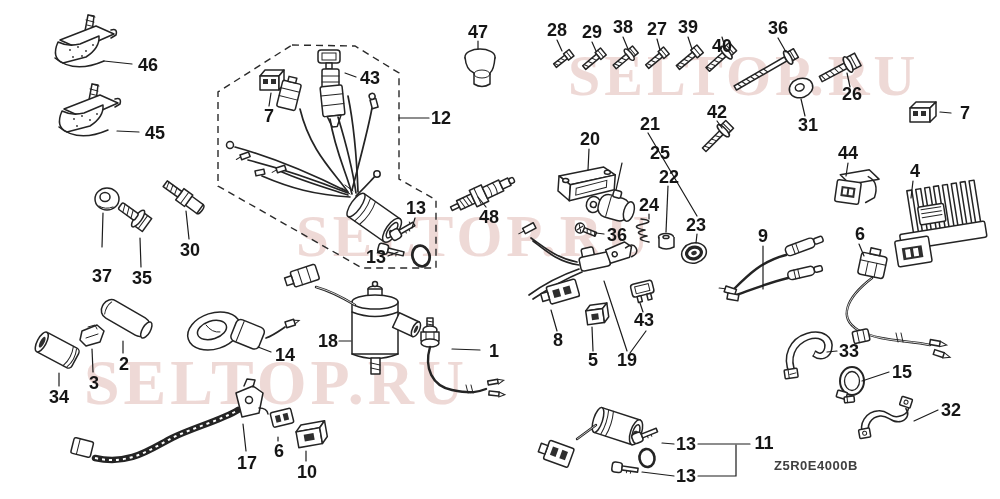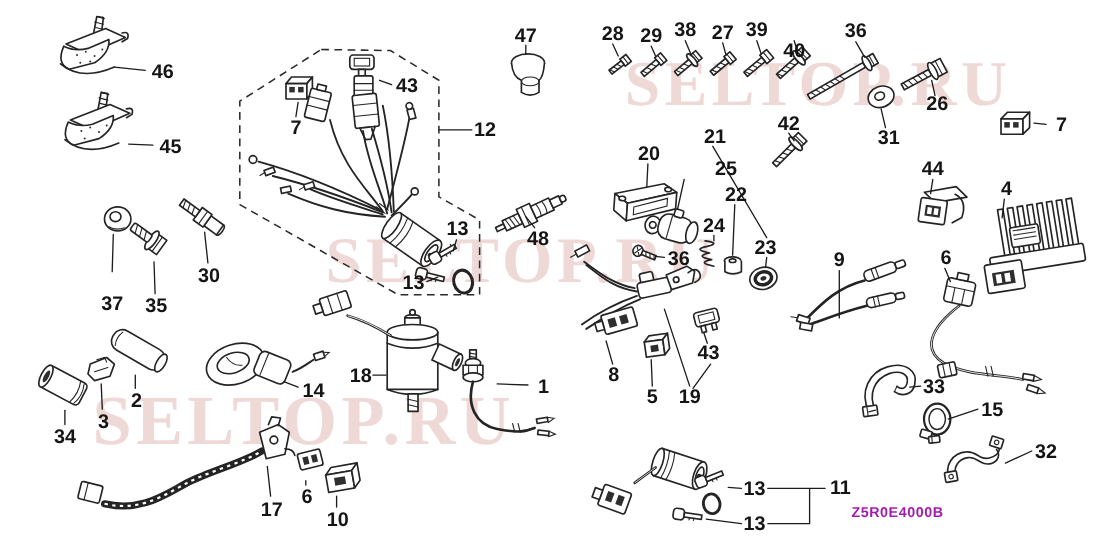--- a/index.html
+++ b/index.html
@@ -9,21 +9,21 @@
              color:#ecd3d0;opacity:.85;letter-spacing:4px;white-space:nowrap;z-index:1;
              user-select:none;}
   .wm1{left:568px;top:42px;font-size:58px;}
   .wm2{left:296px;top:202px;font-size:59px;}
   .wm3{left:84px;top:346px;font-size:64px;}
   svg.art{position:absolute;left:0;top:0;z-index:2;}
   .callout-layer{position:absolute;left:0;top:0;width:100%;height:100%;z-index:3;}
   .callout{position:absolute;transform:translate(-50%,-50%);font-size:18px;font-weight:bold;
            color:#151515;white-space:nowrap;line-height:1;}
   .diagram-code{position:absolute;left:774px;top:458px;z-index:3;font-size:13px;
-                font-weight:bold;letter-spacing:.5px;color:#a21caf;}
+                font-weight:bold;letter-spacing:.5px;color:#404040;}
   
   .s{stroke:#242424;fill:none;stroke-width:1.5;stroke-linecap:round;stroke-linejoin:round;}
   .f{fill:#ffffff;stroke:#242424;stroke-width:1.5;stroke-linejoin:round;}
   .t{stroke:#242424;fill:none;stroke-width:1;stroke-linecap:round;}
   .d{fill:#2e2e2e;stroke:none;}
   .L{stroke:#1c1c1c;stroke-width:1.2;fill:none;stroke-linecap:round;}
   .wire{stroke:#242424;fill:none;stroke-width:1.7;stroke-linecap:round;}
   .thick{stroke:#242424;fill:none;stroke-width:2.4;stroke-linecap:round;}
 </style>
 </head>

